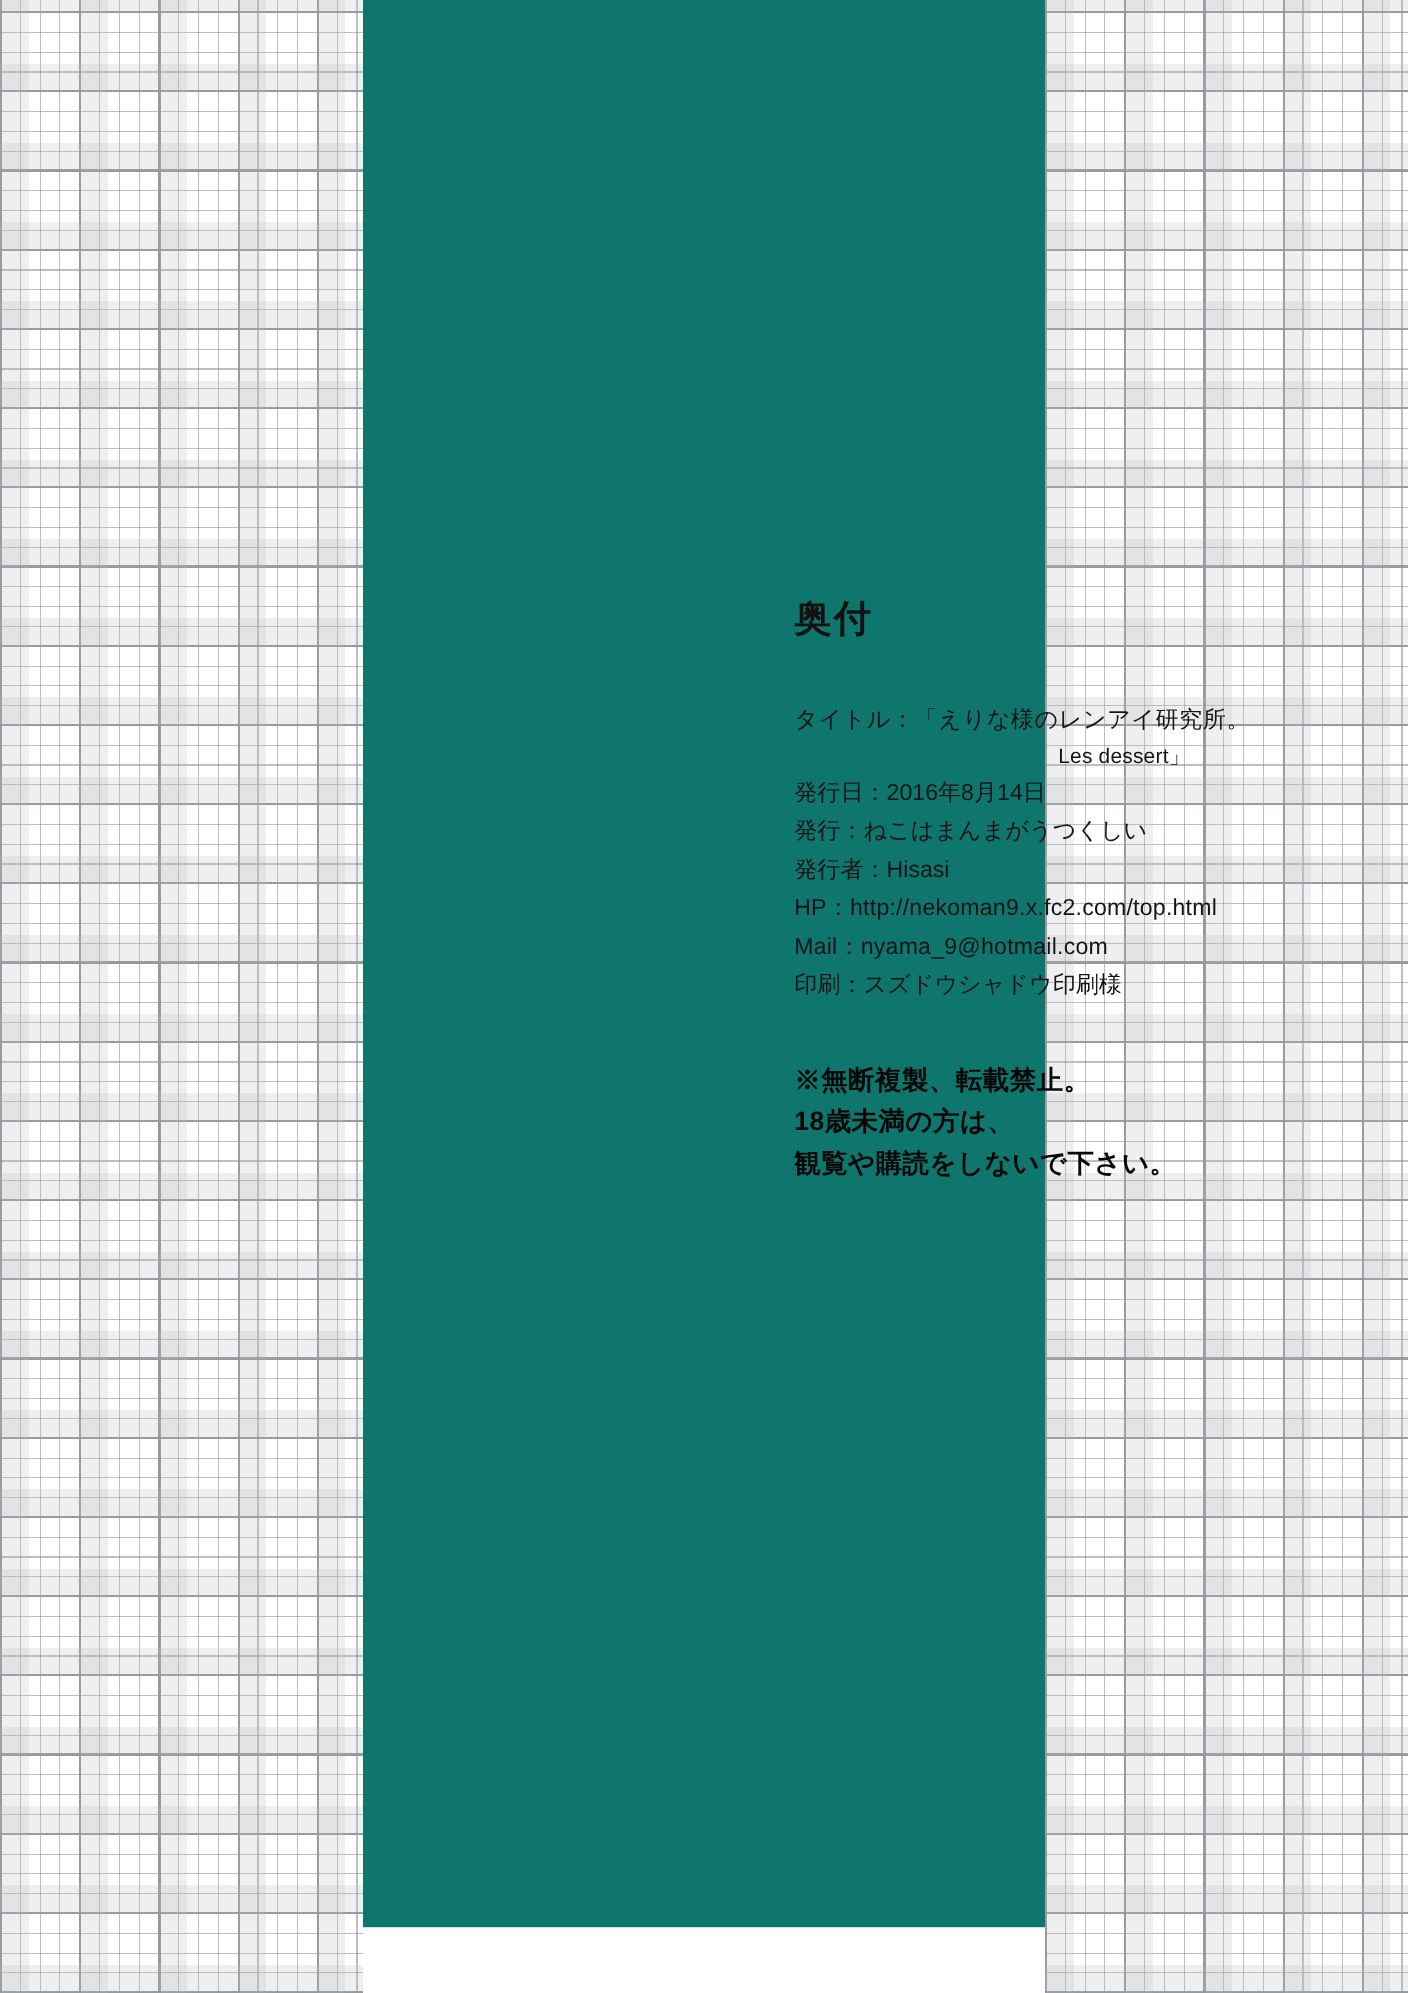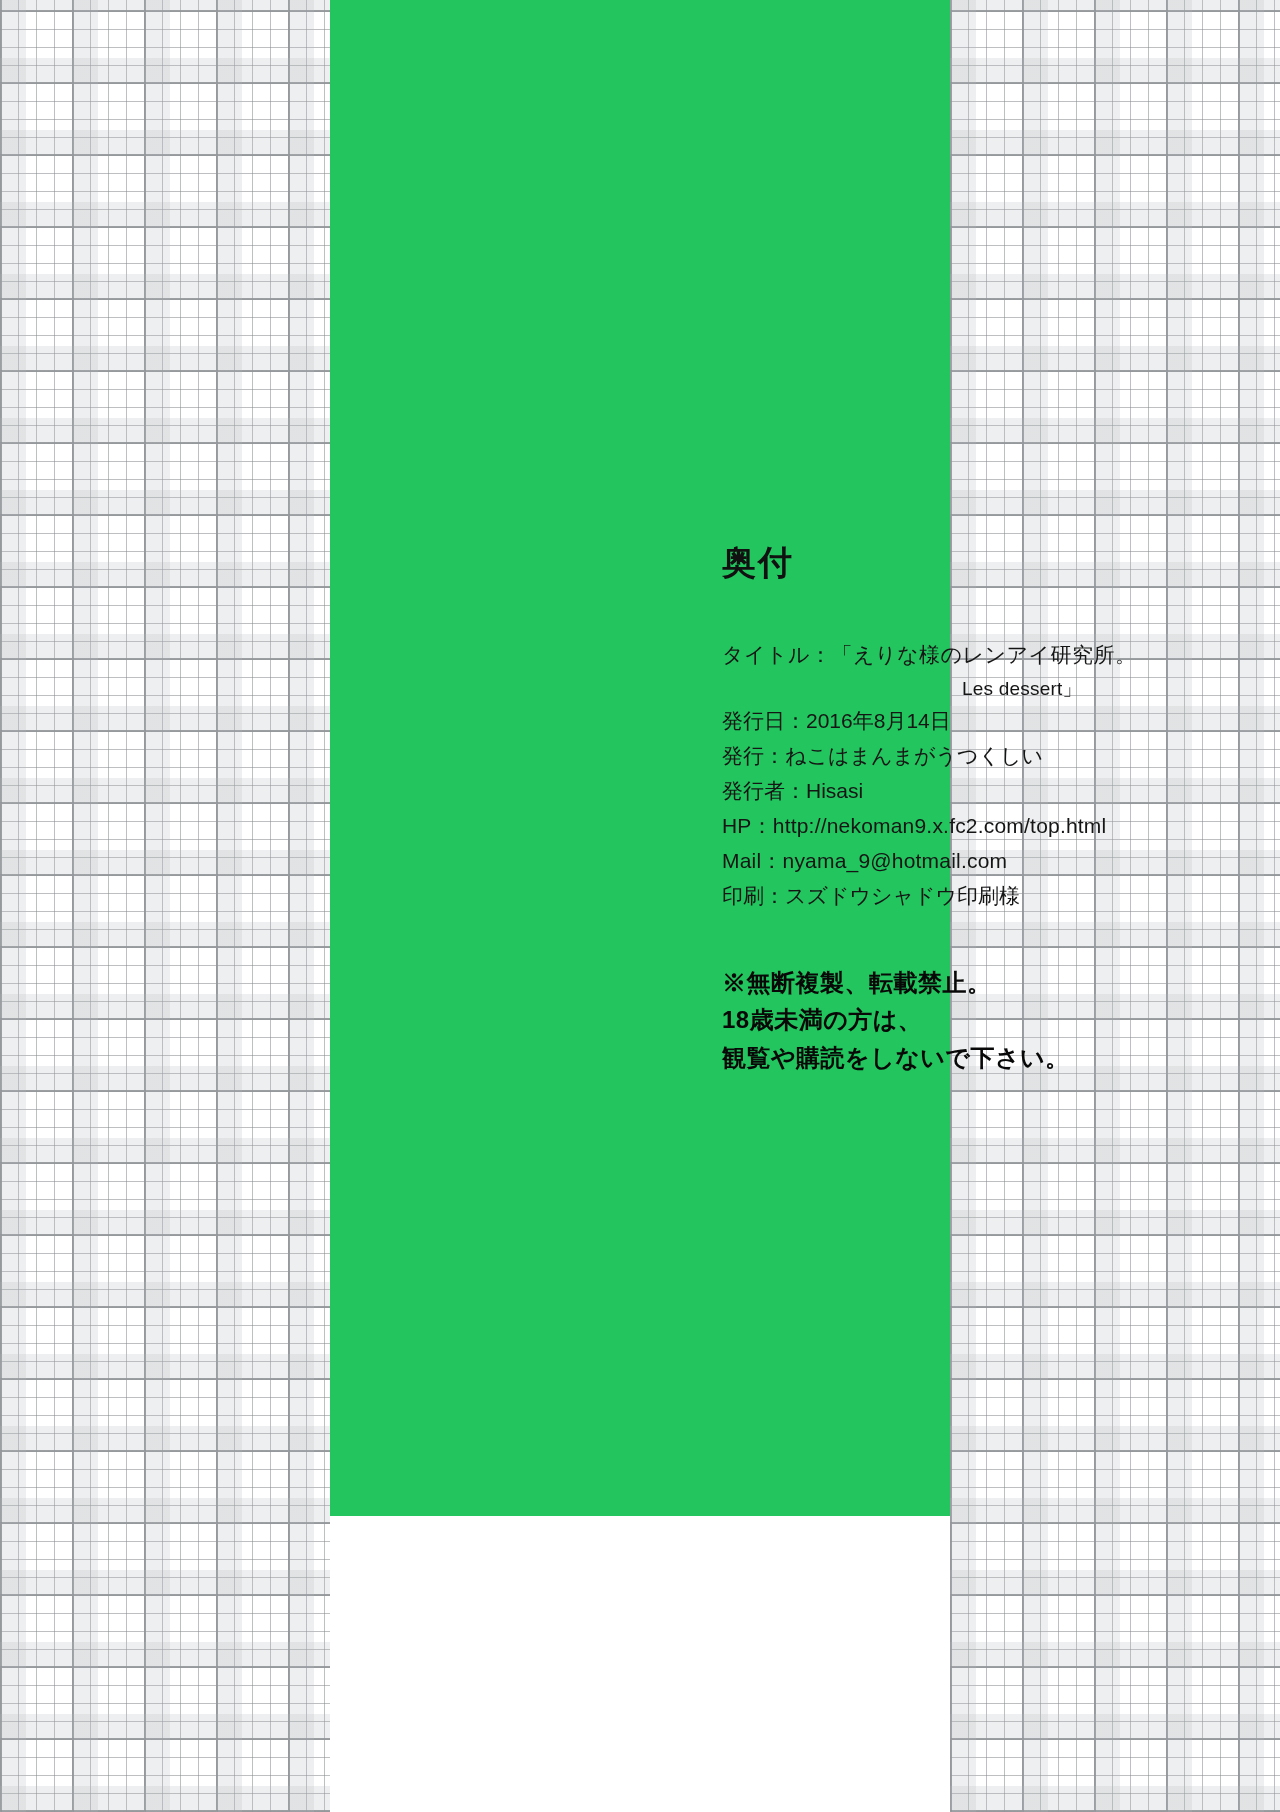--- a/index.html
+++ b/index.html
@@ -59,22 +59,22 @@
     background: rgba(255,255,255,0.28);
     pointer-events: none;
   }
 
   
   .page-center {
     position: absolute;
     left: 330px;
     top: 0;
     width: 620px;
-    height: 1516px;
-    background: #22c55e;
+    height: 1752px;
+    background: #0f766e;
   }
 
   
   .colophon {
     position: absolute;
     left: 392px;
     top: 540px;
     width: 560px;
   }
   .colophon-heading {

